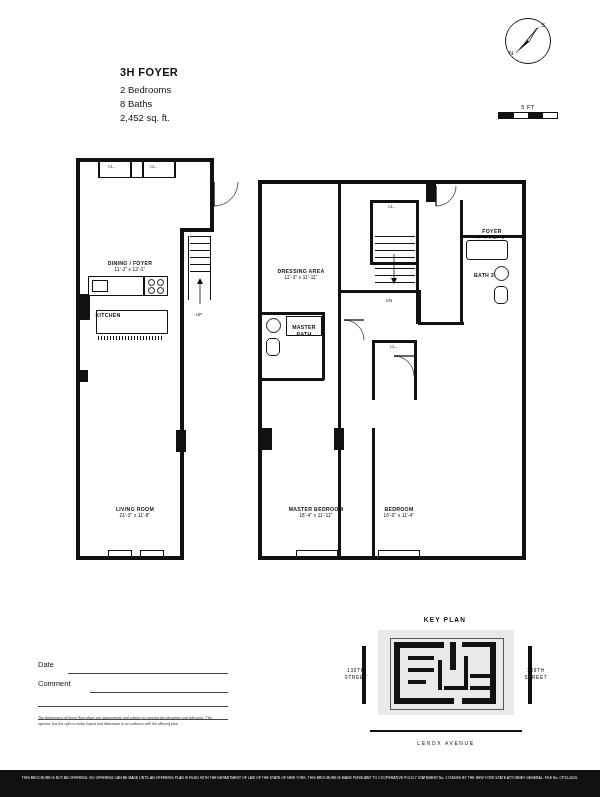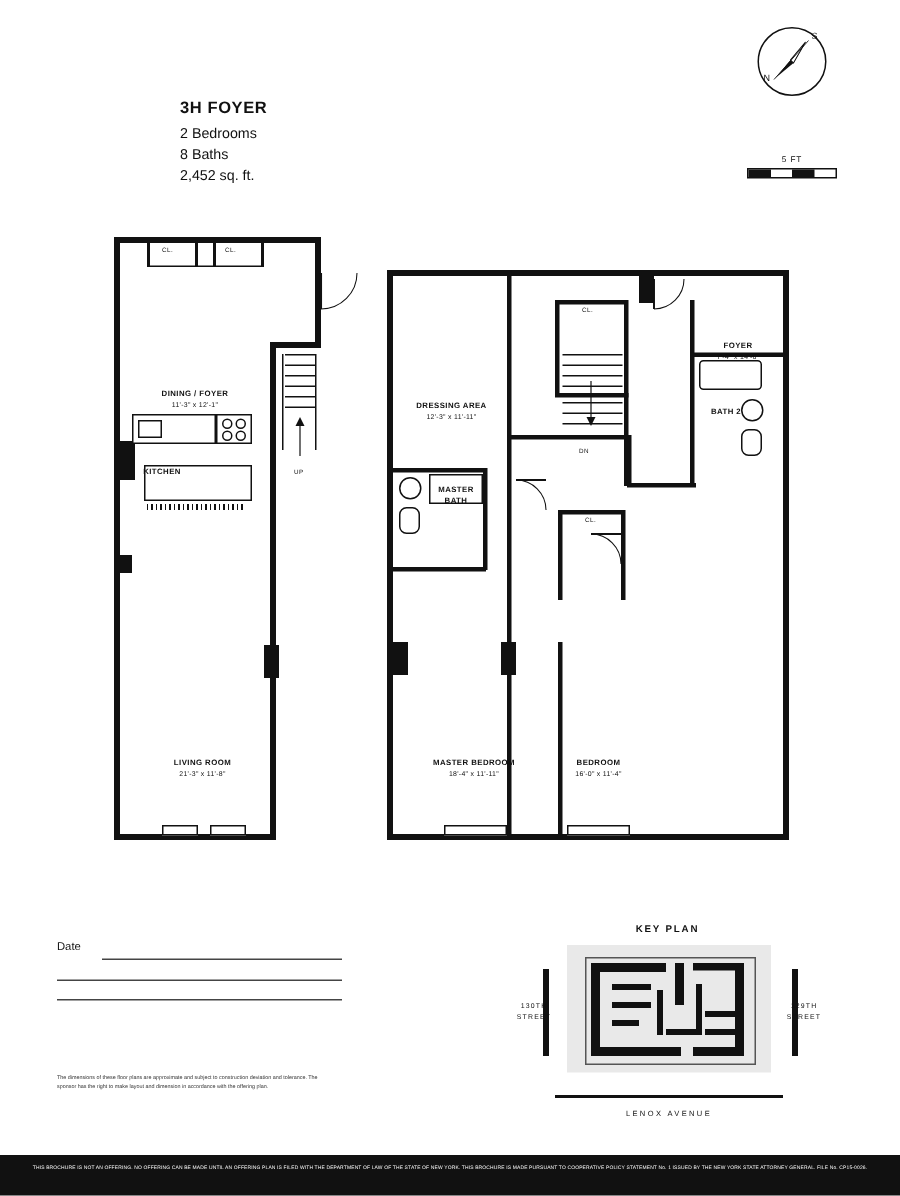--- a/index.html
+++ b/index.html
@@ -65,21 +65,21 @@
   .room-lbl .d{font-size:4.6px;letter-spacing:.2px;display:block;margin-top:1px;}
   .tiny{position:absolute;font-size:4.2px;letter-spacing:.3px;color:#111;}
   .fix{position:absolute;border:0.9px solid #111;background:#fff;}
   .fix-r{border-radius:50%;}
   .hatch{
     position:absolute;
     background:repeating-linear-gradient(90deg,#111 0 0.8px,#fff 0.8px 3px);
   }
 
   
-  .form{position:absolute;left:38px;top:625px;width:190px;}
+  .form{position:absolute;left:38px;top:659px;width:190px;}
   .form .row{position:relative;height:19px;}
   .form .row span{position:absolute;left:0;top:1px;font-size:7.5px;color:#111;}
   .form .row .line{position:absolute;left:0;right:0;bottom:4px;border-bottom:.7px solid #444;}
   .form .row .line.ind-date{left:30px;}
   .form .row .line.ind-price{left:30px;}
   .form .row .line.ind-comment{left:52px;}
   .form .plainline{height:13px;position:relative;}
   .form .plainline .line{position:absolute;left:0;right:0;bottom:3px;border-bottom:.7px solid #444;}
 
   .disclaimer{position:absolute;left:38px;top:716px;width:180px;font-size:3.6px;line-height:1.55;color:#333;}
@@ -290,20 +290,24 @@
     <div class="room-lbl" style="left:464px;top:132px;width:40px;">
       <span class="n">BATH 2</span>
     </div>
   </div>
 
   <div class="form">
     <div class="row">
       <span>Date</span>
       <div class="line ind-date"></div>
     </div>
+    <div class="row">
+      <span>Comment</span>
+      <div class="line ind-comment"></div>
+    </div>
     <div class="plainline">
         <div class="line"></div>
       </div>
     <div class="plainline">
         <div class="line"></div>
       </div>
   </div>
 
   <div class="disclaimer">The dimensions of these floor plans are approximate and subject to construction deviation and tolerance. The sponsor has the right to make layout and dimension in accordance with the offering plan.</div>
 

